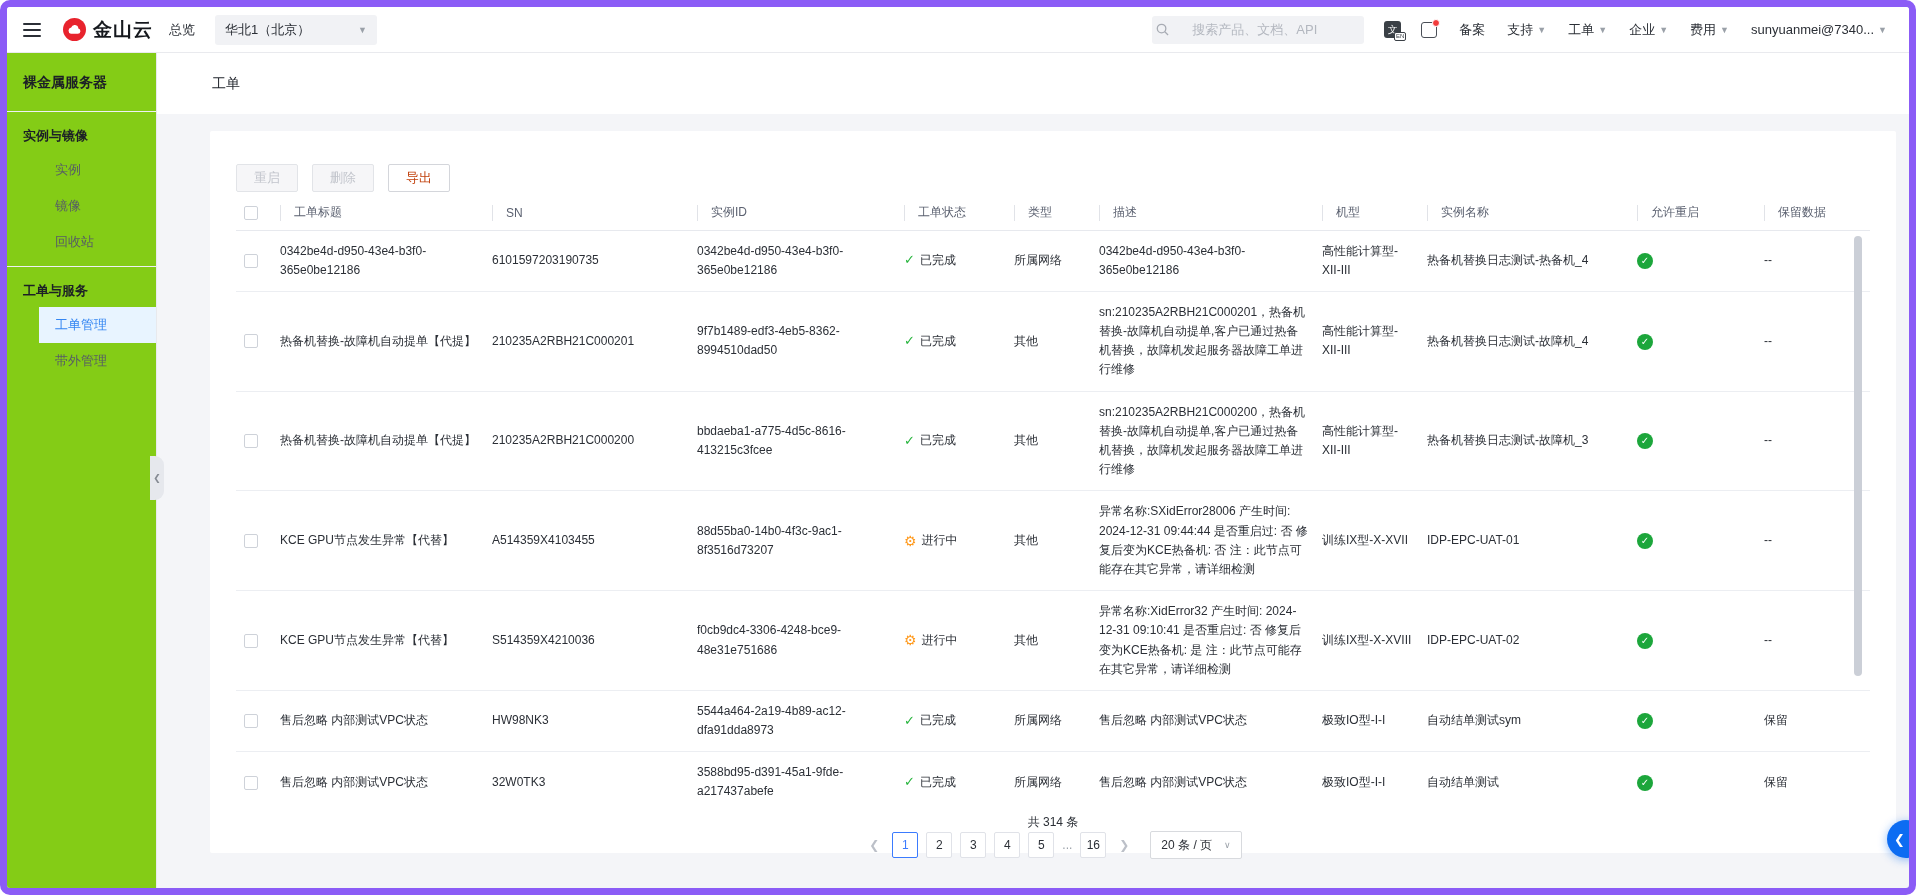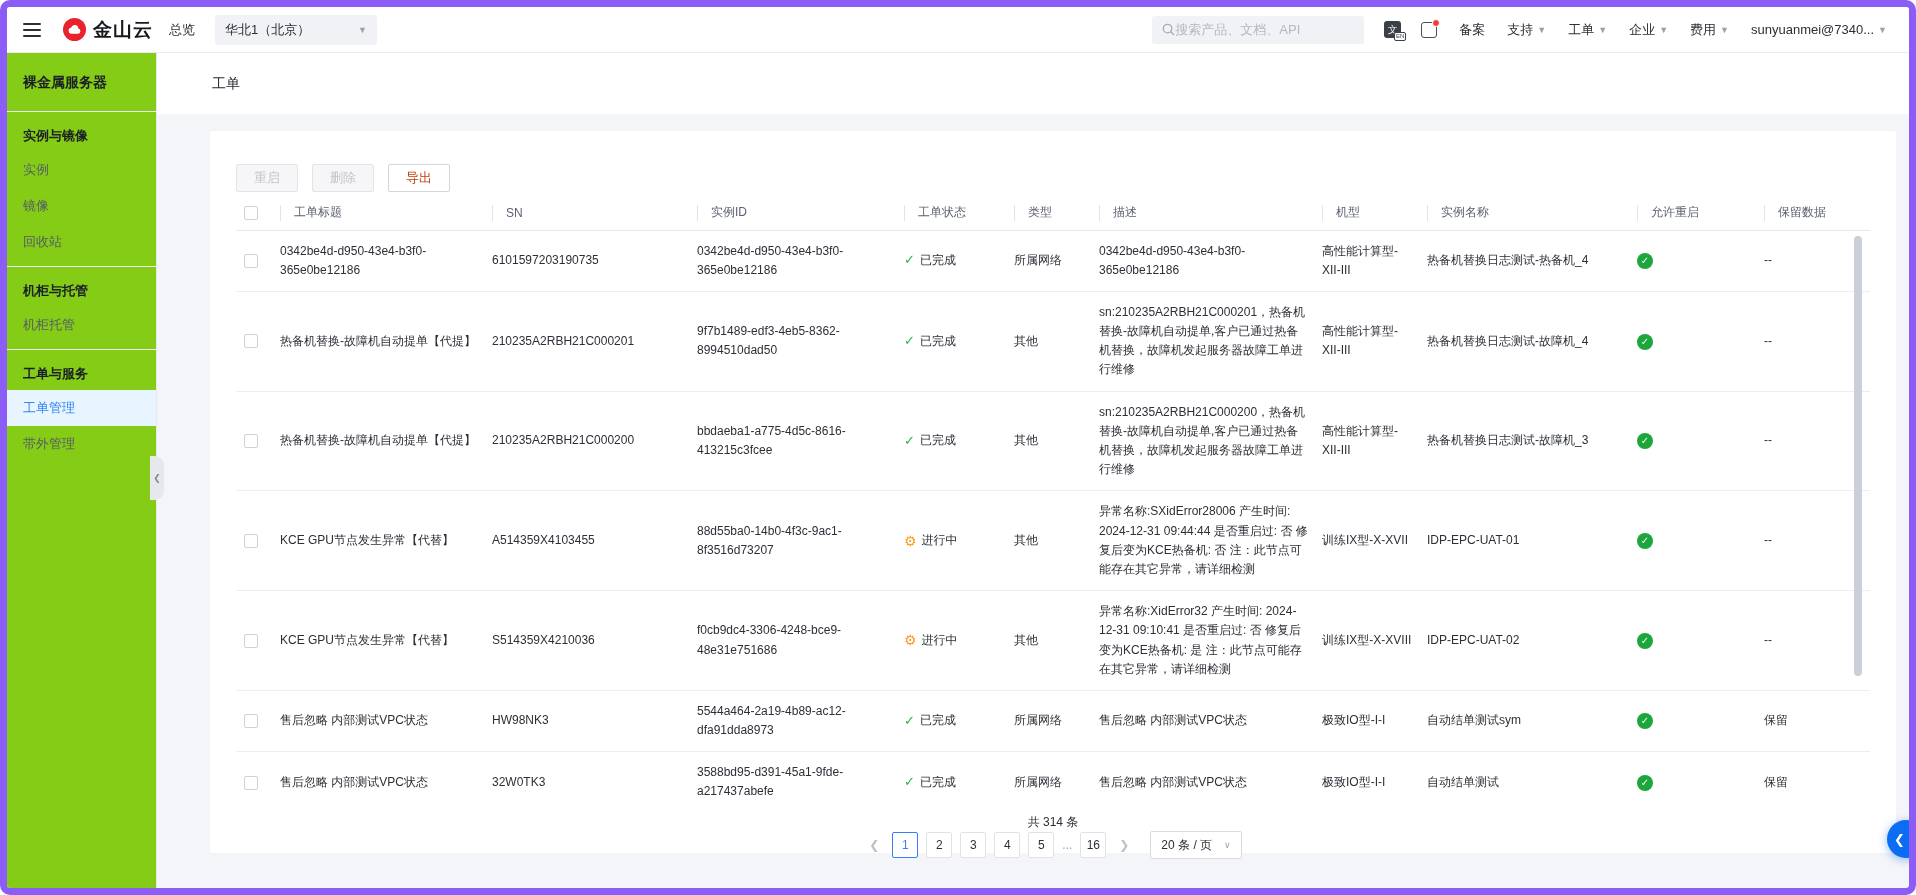--- a/index.html
+++ b/index.html
@@ -10,38 +10,38 @@
   .topbar { height:46px; background:#fff; border-bottom:1px solid #e9eaee; display:flex; align-items:center; padding:0 22px 0 16px; }
   .hamburger { width:18px; height:14px; display:flex; flex-direction:column; justify-content:space-between; cursor:pointer; margin-right:22px; }
   .hamburger span { display:block; height:2px; background:#2b2f36; border-radius:1px; }
   .logo-circle { width:23px; height:23px; border-radius:50%; background:#e8232d; display:flex; align-items:center; justify-content:center; margin-right:7px; flex:none; }
   .logo-circle svg { width:15px; height:11px; }
   .brand { font-size:19px; font-weight:700; color:#15181d; letter-spacing:1px; margin-right:16px; }
   .overview { font-size:13px; color:#2b2f36; margin-right:20px; cursor:pointer; }
   .region-select { width:162px; height:30px; background:#f1f2f5; border-radius:3px; display:flex; align-items:center; justify-content:space-between; padding:0 10px; font-size:13px; color:#2b2f36; cursor:pointer;gap:26px; }
   .caret { font-size:9px; color:#9aa0a8; }
   .topbar-spacer { flex:1; }
-  .search-box { width:212px; height:28px; background:#f1f2f5; border-radius:3px; display:flex; align-items:center; gap:0; padding:0 10px; font-size:13px; color:#b3b7bf; cursor:text; }
+  .search-box { width:212px; height:28px; background:#f1f2f5; border-radius:3px; display:flex; align-items:center; gap:23px; padding:0 4px; font-size:13px; color:#b3b7bf; cursor:text; }
   .tb-icon { margin-left:20px; position:relative; cursor:pointer; flex:none; }
   .trans-box { width:17px; height:17px; background:#3a4046; border-radius:3px; color:#fff; font-size:10px; display:flex; align-items:center; justify-content:center; }
   .trans-en { position:absolute; right:-5px; bottom:-3px; background:#fff; border:1px solid #3a4046; border-radius:2px; font-size:6px; color:#3a4046; padding:0 1px; line-height:7px; }
   .notif-box { width:16px; height:16px; border:1.6px solid #4a4f57; border-radius:3px; position:relative; }
   .notif-dot { position:absolute; top:-4px; right:-4px; width:8px; height:8px; background:#f23c3c; border-radius:50%; border:1.5px solid #fff; }
   .menu-item { margin-left:22px; font-size:13px; color:#2b2f36; display:flex; align-items:center; gap:4px; cursor:pointer; white-space:nowrap; }
 
   
   .body-row { display:flex; height:849px; }
 
   
   .sidebar { width:150px; flex:none; background:#84cc16; border-right:1px solid #e8e9ed; position:relative; }
   .side-title { font-size:14px; font-weight:700; color:#1c2026; padding:21px 16px 19px; border-bottom:1px solid #eef0f3; }
   .side-section { border-bottom:1px solid #eef0f3; padding-bottom:6px; }
   .side-section:last-child { border-bottom:none; }
   .side-sec-header { font-size:13px; font-weight:700; color:#1c2026; padding:15px 16px 7px; }
-  .side-item { font-size:13px; color:#575d66; padding:9px 16px; cursor:pointer; position:relative; }
+  .side-item { font-size:13px; color:#575d66; padding:9px 16px; cursor:pointer; position:relative;margin-left:32px; }
   .side-item.active { background:#e8f4ff; color:#3486f2; }
   .collapse-tab { position:absolute; right:-8px; top:403px; width:14px; height:44px; background:#e6e8ed; border-radius:0 9px 9px 0; display:flex; align-items:center; justify-content:center; color:#868b93; font-size:9px; cursor:pointer; z-index:4; }
 
   
   .main { flex:1; min-width:0; display:flex; flex-direction:column; }
   .title-band { height:61px; background:#fff; display:flex; align-items:center; padding-left:55px; font-size:14px; color:#22262d; }
   .card { background:#fff; border-radius:2px; margin:17px 13px 0 53px; height:722px; padding:0 26px; position:relative; }
 
   .toolbar { padding-top:33px; display:flex; }
   .btn { height:28px; padding:0 17px; font-size:13px; border-radius:2px; margin-right:14px; cursor:pointer; }
@@ -140,24 +140,20 @@
   <div class="body-row">
 
     <aside class="sidebar">
       <div class="side-title">裸金属服务器</div>
       <div>
           <div class="side-section">
             <div class="side-sec-header">实例与镜像</div>
             <div class="side-item">实例</div>
             <div class="side-item">镜像</div>
             <div class="side-item">回收站</div>
-          </div>
-          <div class="side-section">
-            <div class="side-sec-header">机柜与托管</div>
-            <div class="side-item">机柜托管</div>
           </div>
           <div class="side-section">
             <div class="side-sec-header">工单与服务</div>
             <div class="side-item active">工单管理</div>
             <div class="side-item">带外管理</div>
           </div>
         </div>
       <div class="collapse-tab">
           <span>❮</span>
         </div>

